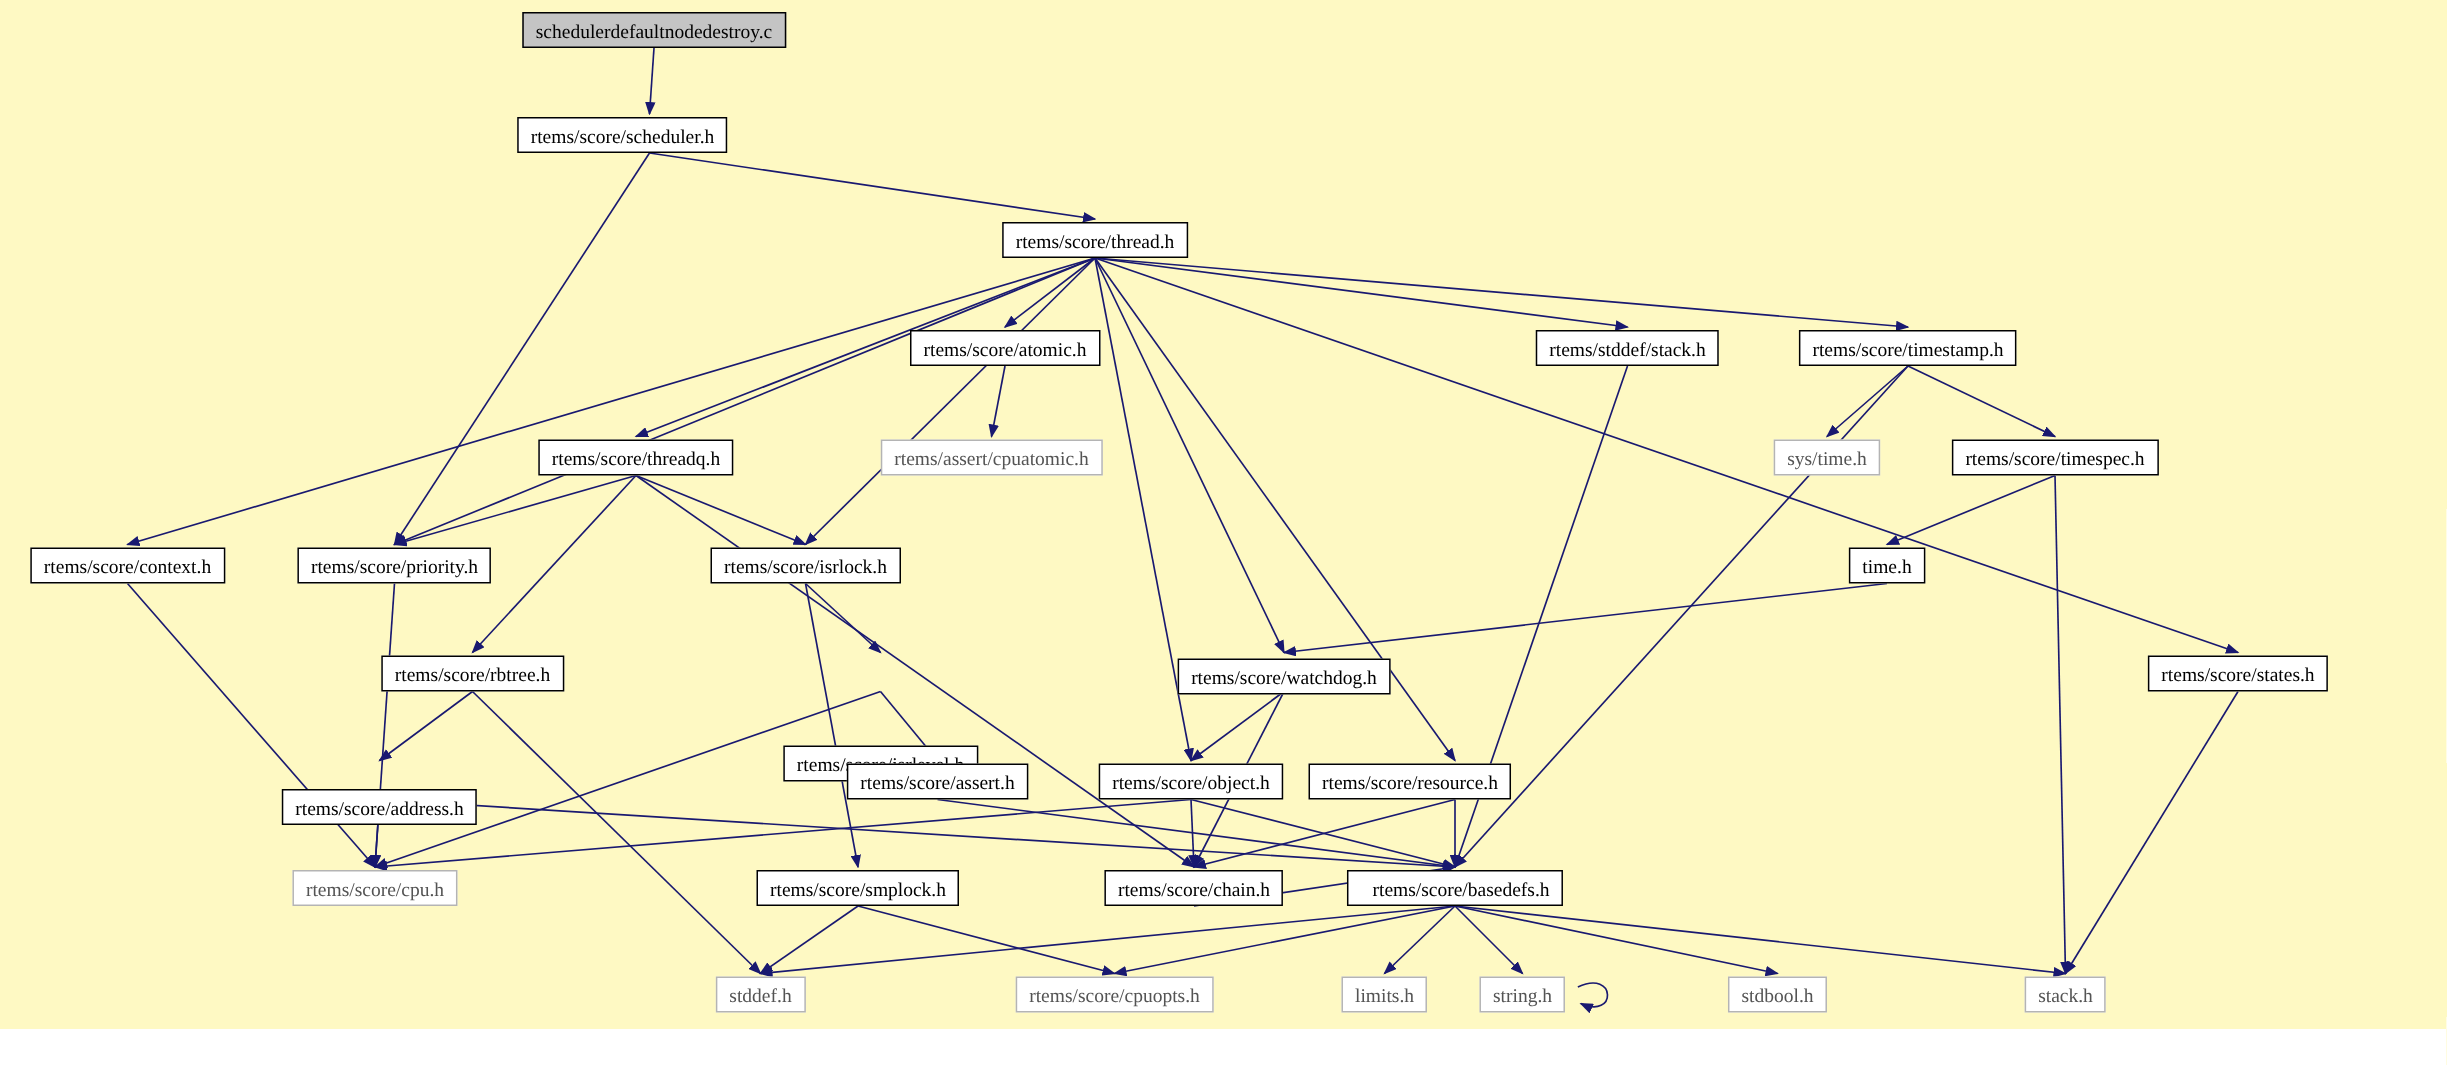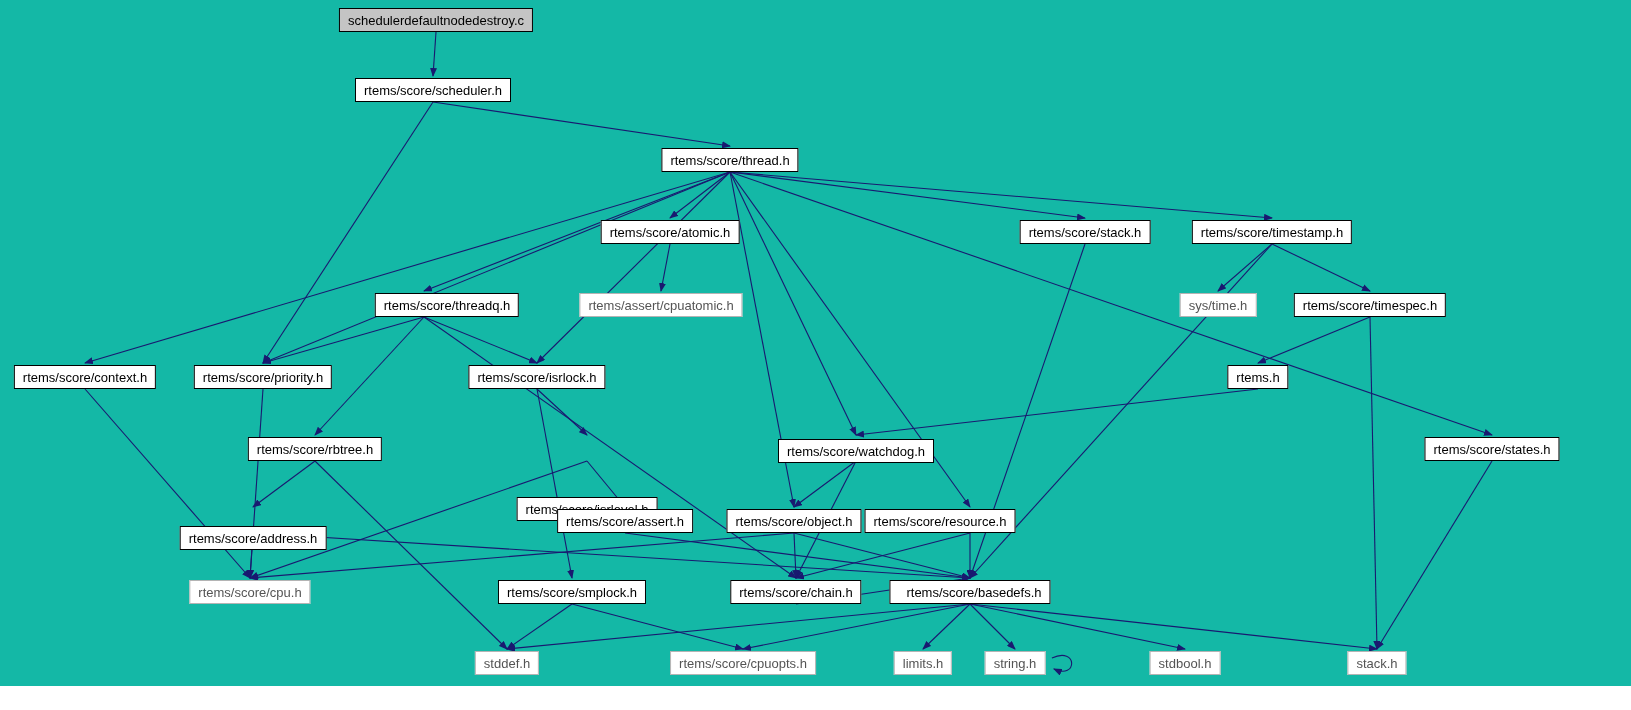--- a/index.html
+++ b/index.html
@@ -4,23 +4,23 @@
 <style>
   html, body {
     margin: 0;
     padding: 0;
     background: #ffffff;
   }
   #graph {
     position: relative;
     width: 1631px;
     height: 686px;
-    font-family: Liberation Sans, sans-serif;
+    font-family: Liberation Serif, serif;
     overflow: hidden;
-    background: #14b8a6;
+    background: #fef9c3;
   }
   #edges {
     position: absolute;
     left: 0;
     top: 0;
   }
   .node {
     position: absolute;
     transform: translateX(-50%);
     box-sizing: border-box;
@@ -111,33 +111,33 @@
         <line x1="970" y1="604" x2="923" y2="649" class="edge-line" stroke="#191970" marker-end="url(#arrow)"></line>
         <line x1="970" y1="604" x2="1015" y2="649" class="edge-line" stroke="#191970" marker-end="url(#arrow)"></line>
         <line x1="970" y1="604" x2="1185" y2="649" class="edge-line" stroke="#191970" marker-end="url(#arrow)"></line>
         <line x1="970" y1="604" x2="1377" y2="649" class="edge-line" stroke="#191970" marker-end="url(#arrow)"></line>
         <line x1="1492" y1="461" x2="1377" y2="649" class="edge-line" stroke="#191970" marker-end="url(#arrow)"></line>
         <path d="M 1051.9 658 C 1077.9 646, 1077.9 680, 1053.9 669" class="edge-line" stroke="#191970" marker-end="url(#arrow)"></path>
       </g>
   </svg>
 
 <div class="node source" style="left: 436px; top: 8px;">schedulerdefaultnodedestroy.c</div>
-    <div class="node internal" style="left: 433px; top: 78px;">rtems/score/scheduler.h</div>
+    <div class="node internal" style="left: 415px; top: 78px;">rtems/score/scheduler.h</div>
     <div class="node internal" style="left: 730px; top: 148px;">rtems/score/thread.h</div>
     <div class="node internal" style="left: 670px; top: 220px;">rtems/score/atomic.h</div>
-    <div class="node internal" style="left: 1085px; top: 220px;">rtems/score/stack.h</div>
+    <div class="node internal" style="left: 1085px; top: 220px;">rtems/stddef/stack.h</div>
     <div class="node internal" style="left: 1272px; top: 220px;">rtems/score/timestamp.h</div>
     <div class="node external" style="left: 661px; top: 293px;">rtems/assert/cpuatomic.h</div>
-    <div class="node internal" style="left: 447px; top: 293px;">rtems/score/threadq.h</div>
+    <div class="node internal" style="left: 424px; top: 293px;">rtems/score/threadq.h</div>
     <div class="node external" style="left: 1218px; top: 293px;">sys/time.h</div>
     <div class="node internal" style="left: 1370px; top: 293px;">rtems/score/timespec.h</div>
     <div class="node internal" style="left: 85px; top: 365px;">rtems/score/context.h</div>
     <div class="node internal" style="left: 263px; top: 365px;">rtems/score/priority.h</div>
     <div class="node internal" style="left: 537px; top: 365px; text-align: right;">rtems/score/isrlock.h</div>
-    <div class="node internal" style="left: 1258px; top: 365px;">rtems.h</div>
+    <div class="node internal" style="left: 1258px; top: 365px;">time.h</div>
     <div class="node internal" style="left: 315px; top: 437px;">rtems/score/rbtree.h</div>
     <div class="node internal" style="left: 587px; top: 456px; margin-top: 41px;">rtems/score/isrlevel.h</div>
     <div class="node internal" style="left: 856px; top: 439px;">rtems/score/watchdog.h</div>
     <div class="node internal" style="left: 1492px; top: 437px;">rtems/score/states.h</div>
     <div class="node internal" style="left: 253px; top: 526px;">rtems/score/address.h</div>
     <div class="node internal" style="left: 625px; top: 509px;">rtems/score/assert.h</div>
     <div class="node internal" style="left: 794px; top: 509px;">rtems/score/object.h</div>
     <div class="node internal" style="left: 940px; top: 509px;">rtems/score/resource.h</div>
     <div class="node external" style="left: 250px; top: 580px;">rtems/score/cpu.h</div>
     <div class="node internal" style="left: 572px; top: 580px;">rtems/score/smplock.h</div>

